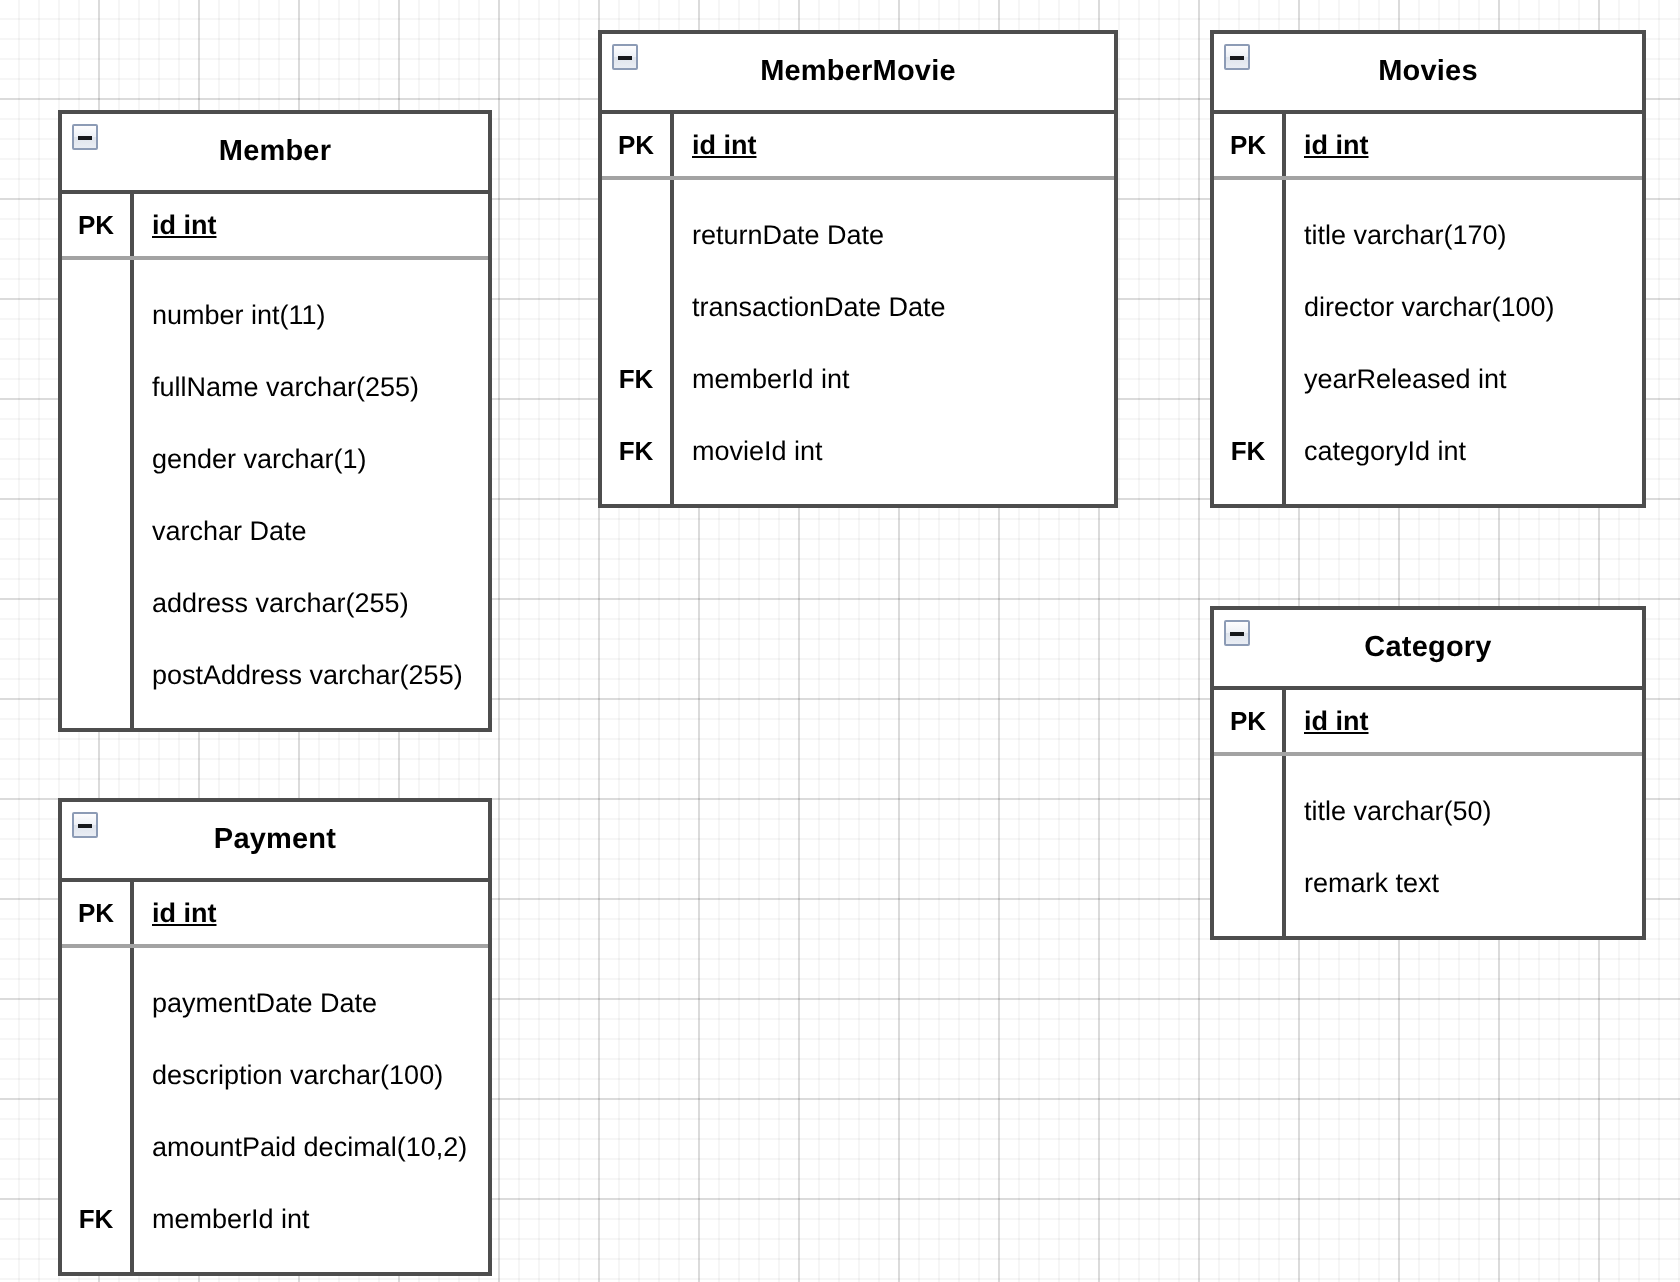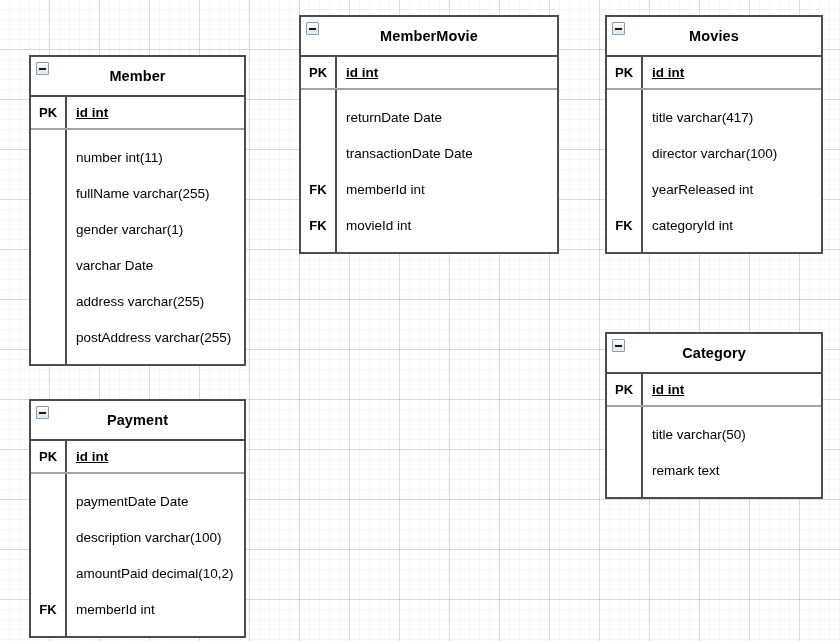--- a/index.html
+++ b/index.html
@@ -138,21 +138,21 @@
     align-self: stretch;
     border-right: 2px solid #4d4d4d;
     box-sizing: border-box;
   }
   .filler-rest { flex: 1 1 auto; }
 
   
   #ent-member      { left: 29px;  top: 15px;  width: 217px; margin-top: 40px; }
   #ent-membermovie { left: 299px; top: 15px;  width: 260px; }
   #ent-movies      { left: 605px; top: 15px;  width: 218px; }
-  #ent-category    { left: 605px; top: 303px; width: 218px; margin-top: 29px; }
+  #ent-category    { left: 605px; top: 303px; width: 218px; }
   #ent-payment     { left: 29px;  top: 399px; width: 217px; }
 </style>
 </head>
 <body>
 
 <div id="canvas">
 
   <div class="entity" id="ent-member">
     <div class="entity-title-row">
       <span class="collapse-icon">
@@ -260,21 +260,21 @@
         <div class="name-cell pk-name">id int</div>
       </div>
       <div class="filler">
           <div style="display:flex;height:100%">
             <div class="filler-cell"></div>
             <div class="filler-rest"></div>
           </div>
         </div>
       <div class="row">
         <div class="key-cell"></div>
-        <div class="name-cell">title varchar(417)</div>
+        <div class="name-cell">title varchar(170)</div>
       </div>
       <div class="row">
         <div class="key-cell"></div>
         <div class="name-cell">director varchar(100)</div>
       </div>
       <div class="row">
         <div class="key-cell"></div>
         <div class="name-cell">yearReleased int</div>
       </div>
       <div class="row">

